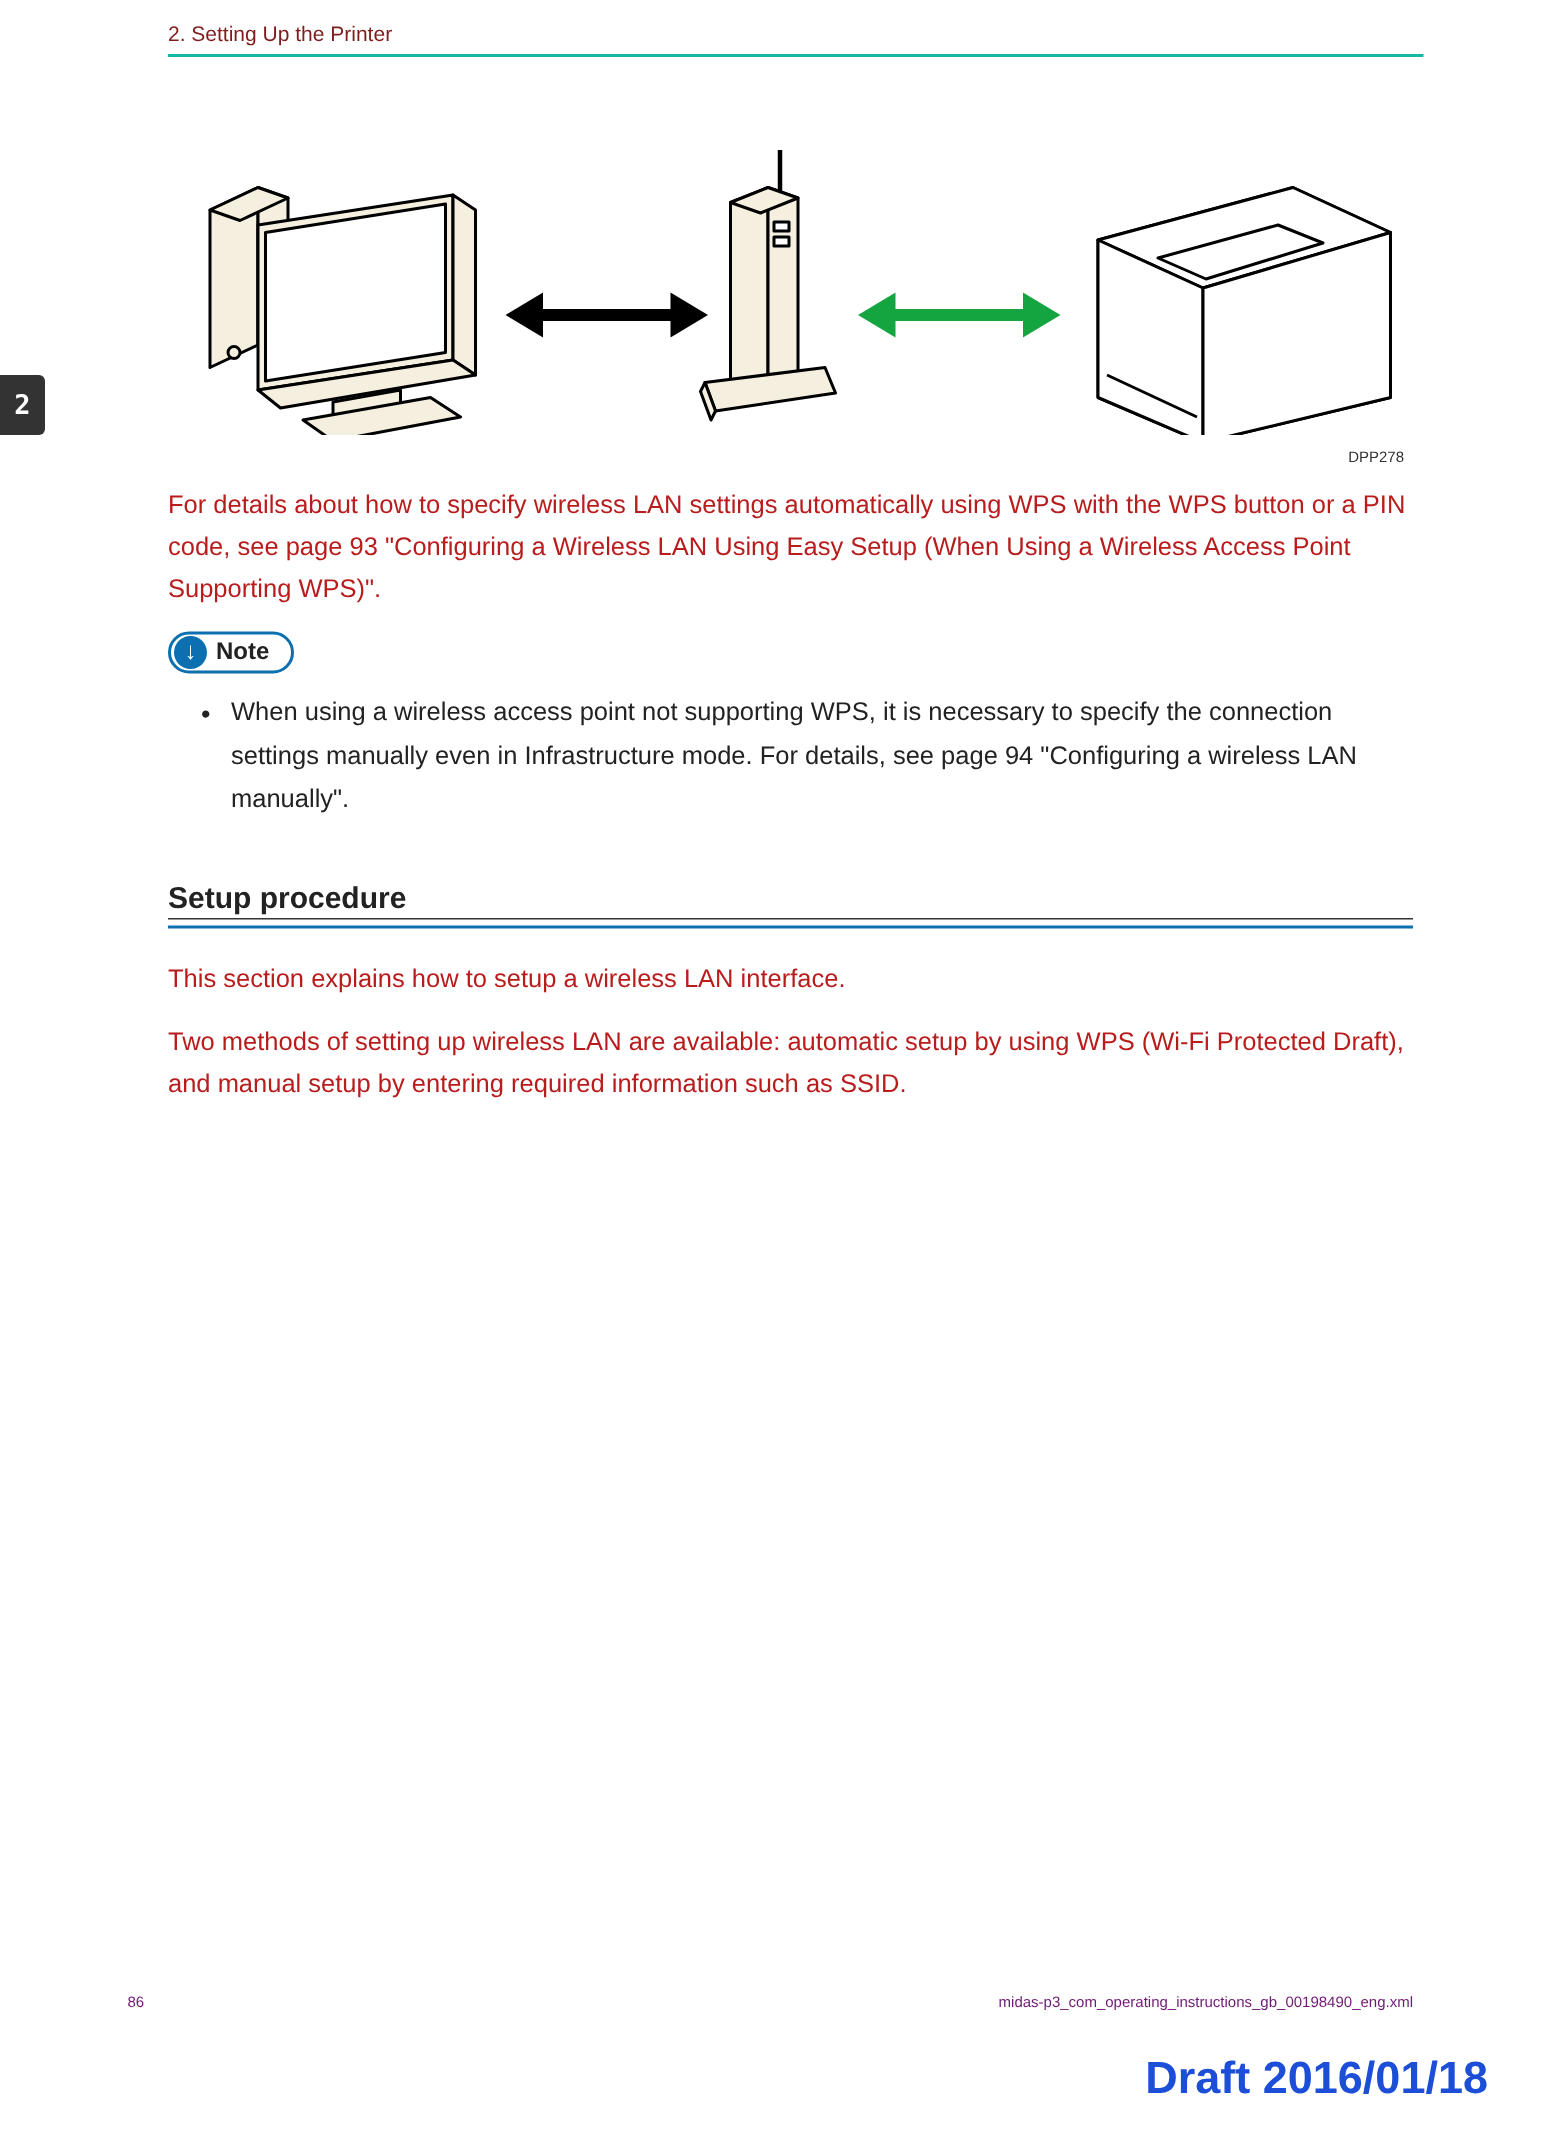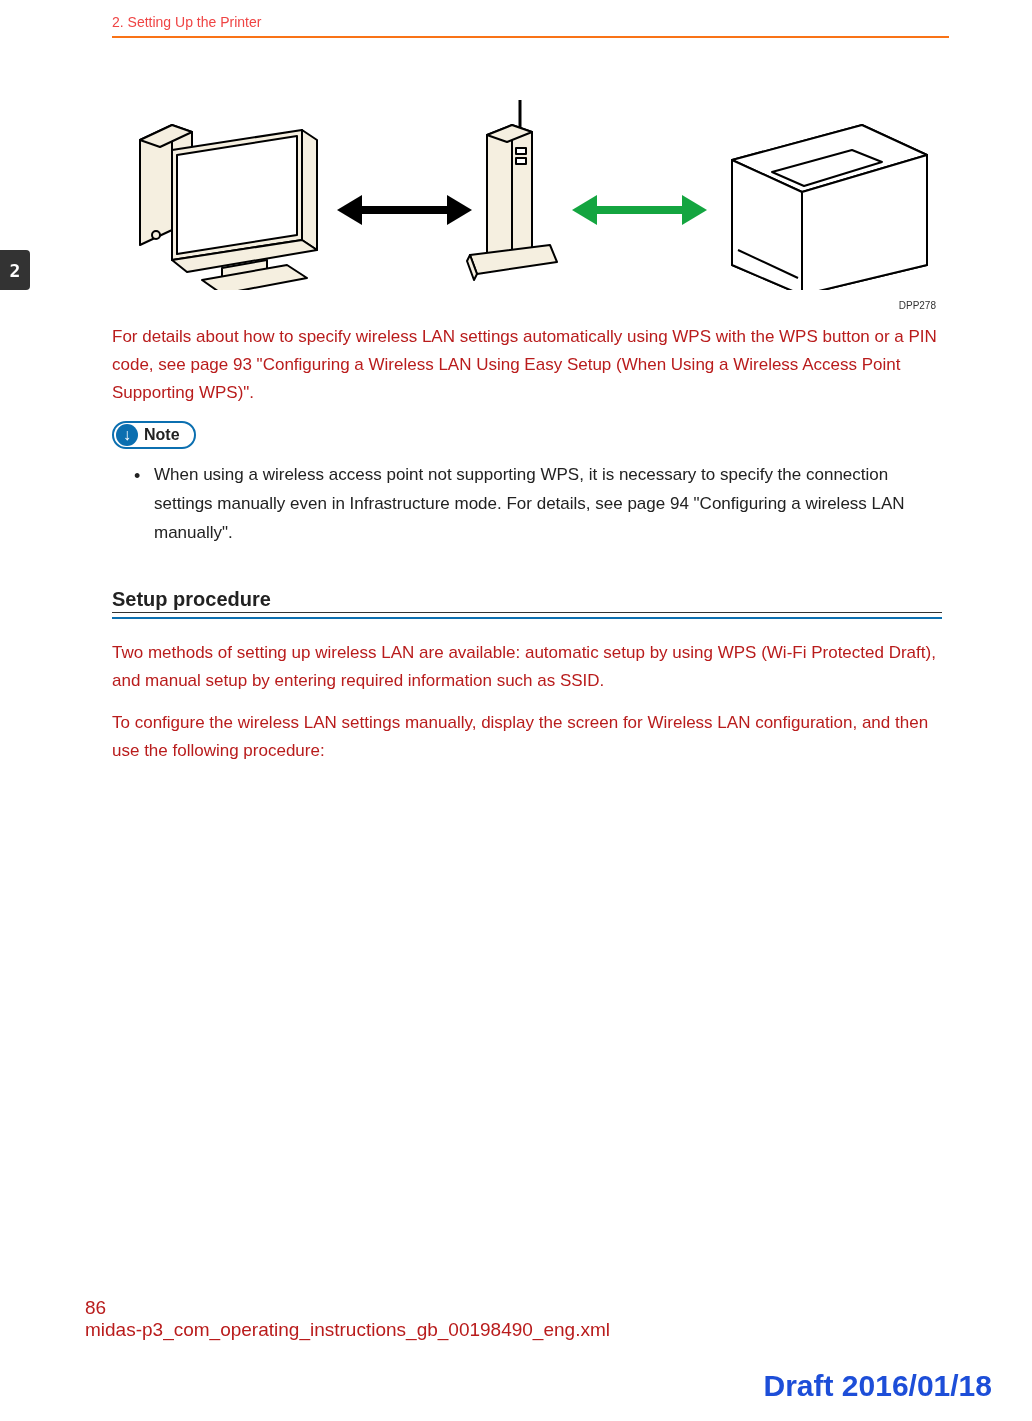--- a/index.html
+++ b/index.html
@@ -10,23 +10,23 @@
       background: #fff;
       position: relative;
       color: #222;
     }
     .page-header {
       position: absolute;
       top: 14px;
       left: 112px;
       right: 83px;
       padding-bottom: 6px;
-      border-bottom: 2px solid #f97316;
+      border-bottom: 2px solid #14b8a6;
       font-size: 14px;
-      color: #ef4444;
+      color: #7f1d1d;
     }
     .chapter-tab {
       position: absolute;
       left: 0;
       top: 250px;
       width: 30px;
       height: 40px;
       background: #333;
       color: #fff;
       font-size: 18px;
@@ -132,23 +132,22 @@
       border-top: 1px solid #333;
       border-bottom: 2px solid #0b6fb0;
     }
     .page-footer {
       position: absolute;
       bottom: 80px;
       left: 85px;
       right: 90px;
       display: flex;
       justify-content: space-between;
-      font-size: 19px;
-      color: #b91c1c;
-      flex-direction: column;
+      font-size: 10px;
+      color: #701a75;
     }
     .draft-stamp {
       position: absolute;
       bottom: 18px;
       right: 40px;
       font-size: 30px;
       font-weight: bold;
       color: #1d4ed8;
       font-family: Arial, sans-serif;
     }
@@ -238,22 +237,22 @@
     <span class="note-circle">↓</span>
     <span class="note-text">Note</span>
   </div>
 
   <ul class="note-list">
     <li>When using a wireless access point not supporting WPS, it is necessary to specify the connection settings manually even in Infrastructure mode. For details, see page 94 "Configuring a wireless LAN manually".</li>
   </ul>
 
   <div class="subsection">
     <div class="subsection-title">Setup procedure</div>
+    <p class="body-text">This section explains how to setup a wireless LAN interface.</p>
     <p class="body-text">Two methods of setting up wireless LAN are available: automatic setup by using WPS (Wi-Fi Protected Draft), and manual setup by entering required information such as SSID.</p>
-    <p class="body-text">To configure the wireless LAN settings manually, display the screen for Wireless LAN configuration, and then use the following procedure:</p>
   </div>
 </div>
 
 <div class="page-footer">
   <span>86</span>
   <span>midas-p3_com_operating_instructions_gb_00198490_eng.xml</span>
 </div>
 
 <div class="draft-stamp">Draft 2016/01/18</div>
 

